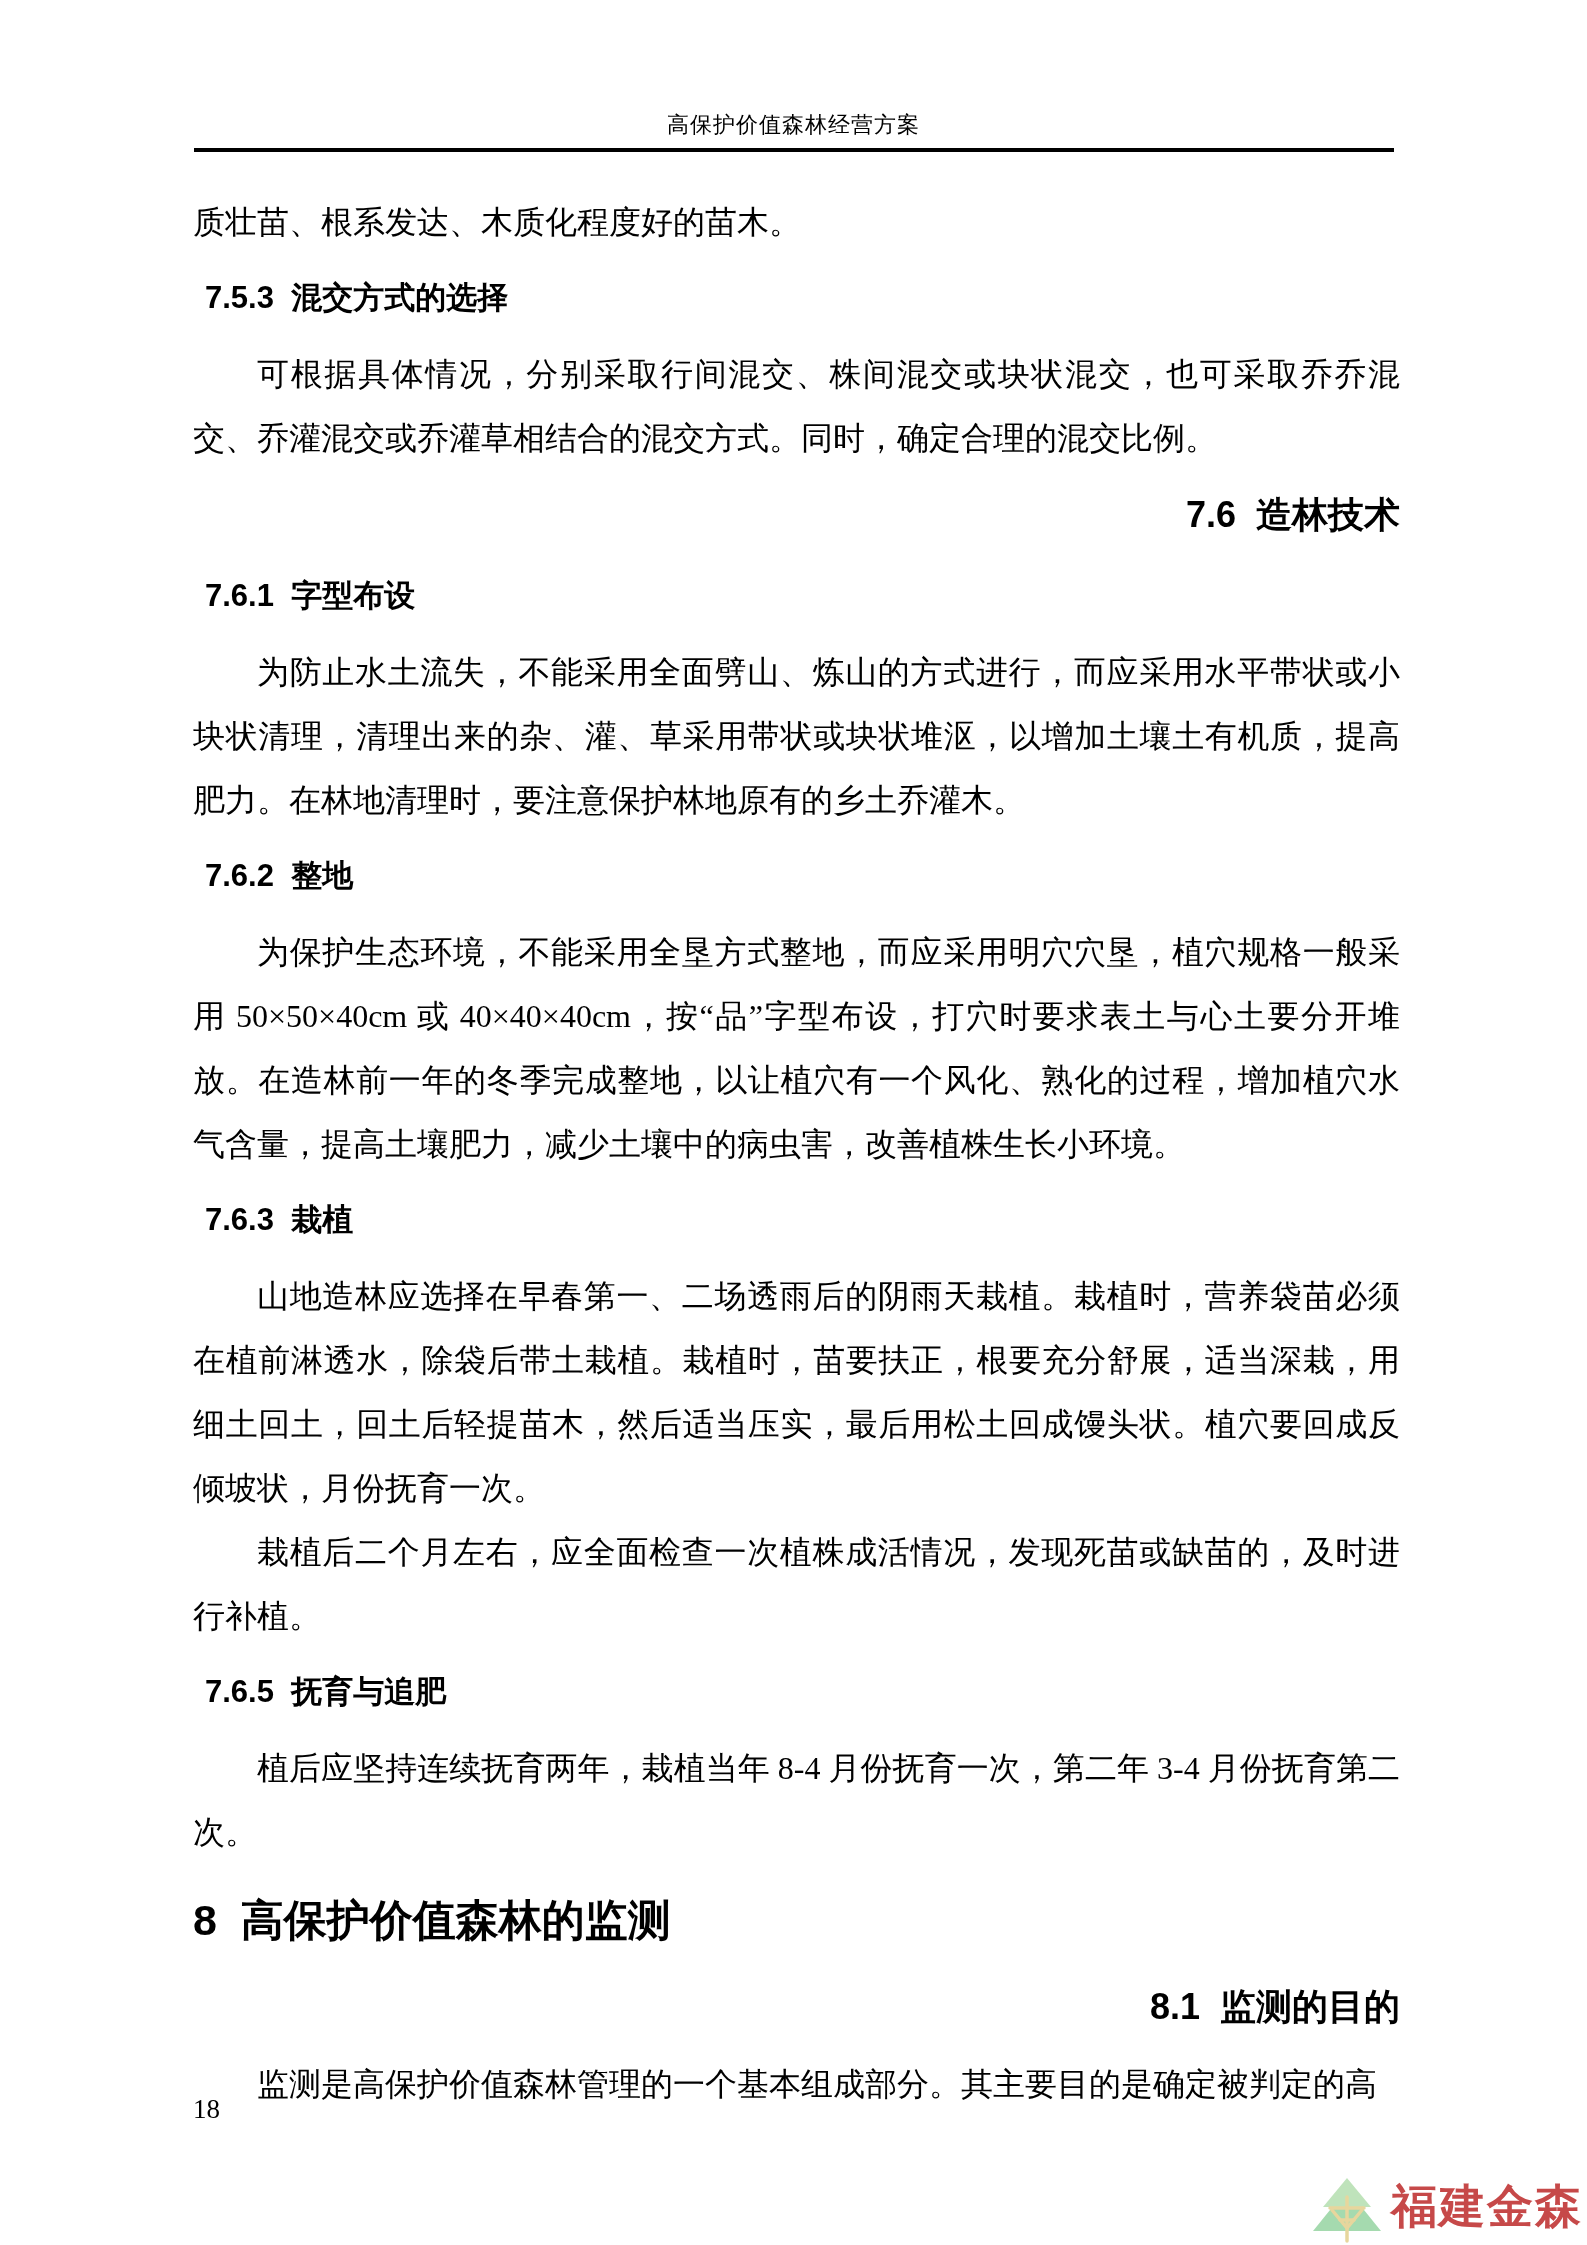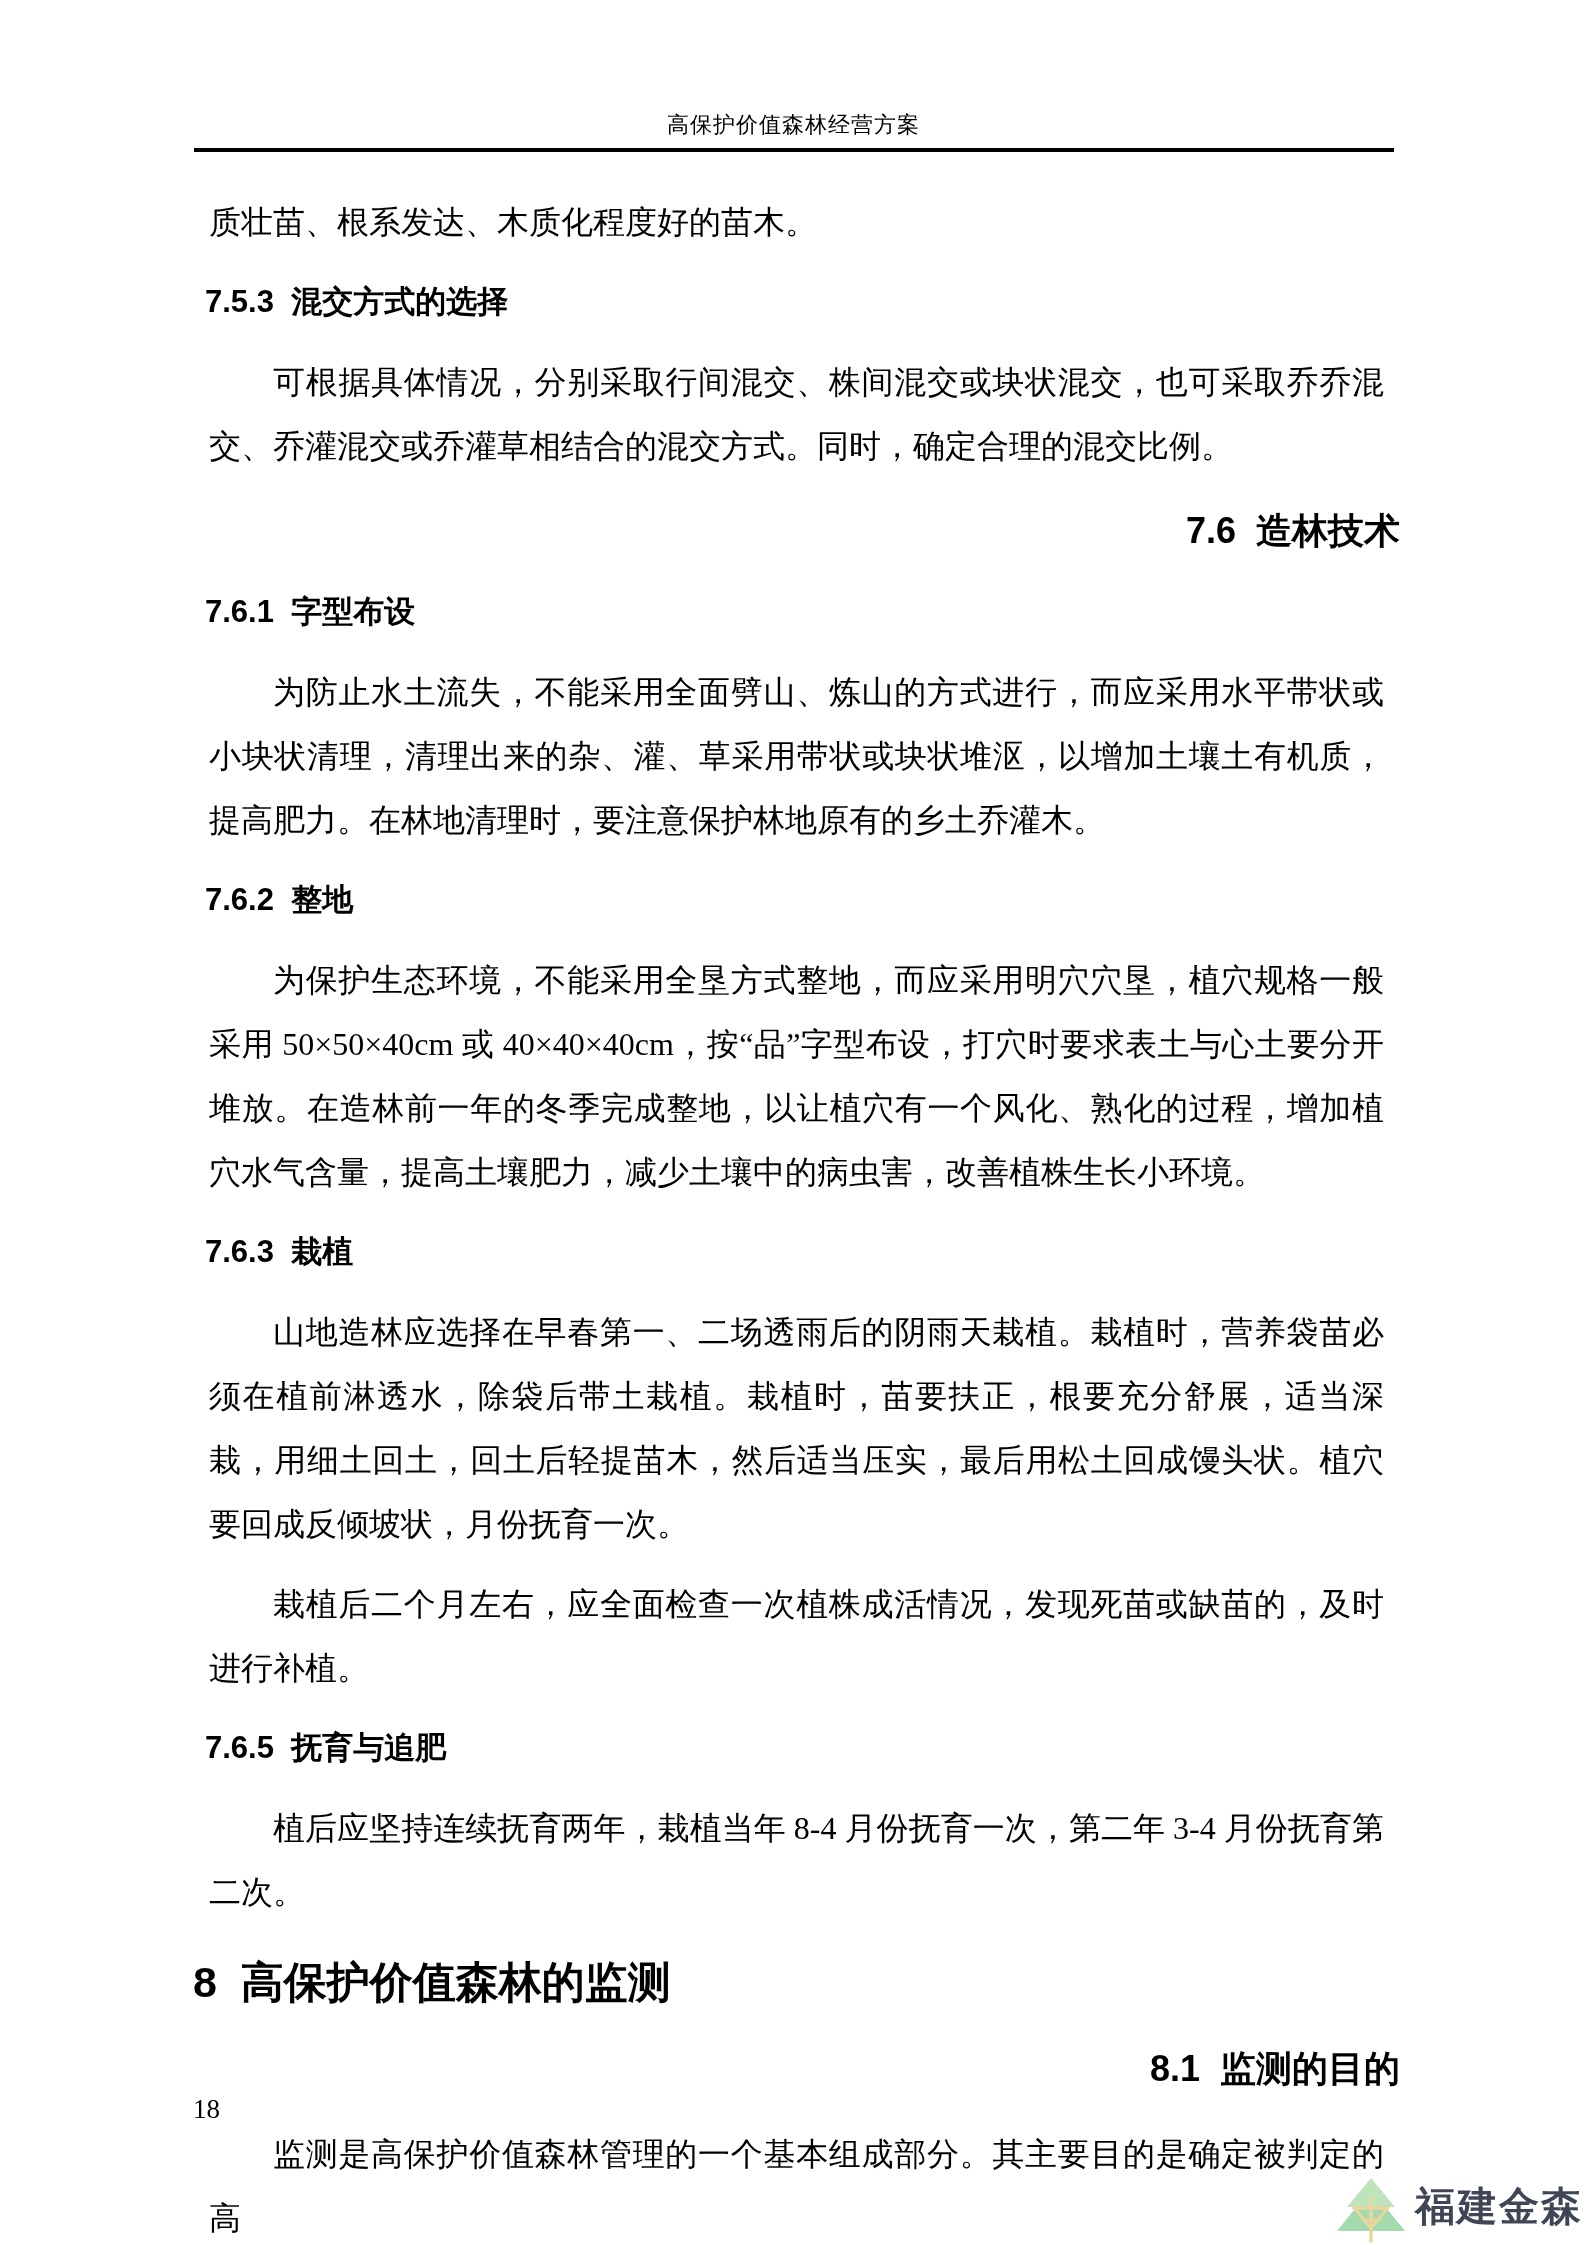--- a/index.html
+++ b/index.html
@@ -33,21 +33,21 @@
     margin: 8px 193px 0 194px;
   }
   
   .doc-body {
     margin: 38px 187px 0 193px; 
   }
   .body {
     font-size: 32px;
     line-height: 64px;
     text-align: justify;
-    margin: 16px;
+    margin: 0;
   }
   .indent {
     text-indent: 2em;
   }
   .h1, .h2, .h3 {
     font-family: "Liberation Sans", "DejaVu Sans", sans-serif;
     white-space: pre-wrap;
     margin: 12px;
   }
   .h3 {
@@ -82,23 +82,23 @@
     position: absolute;
     right: 4px;
     bottom: 0px;
     display: flex;
     align-items: center;
     gap: 4px;
     opacity: 0.8;
   }
   .watermark-text {
     font-family: "Liberation Sans", "DejaVu Sans", sans-serif;
-    font-size: 40px;
+    font-size: 46px;
     font-weight: bold;
-    color: #0f172a;
+    color: #b91c1c;
     letter-spacing: 2px;
     line-height: 1;
     padding-bottom: 10px;
   }
 </style>
 </head>
 <body>
 
 <div class="page">
 

